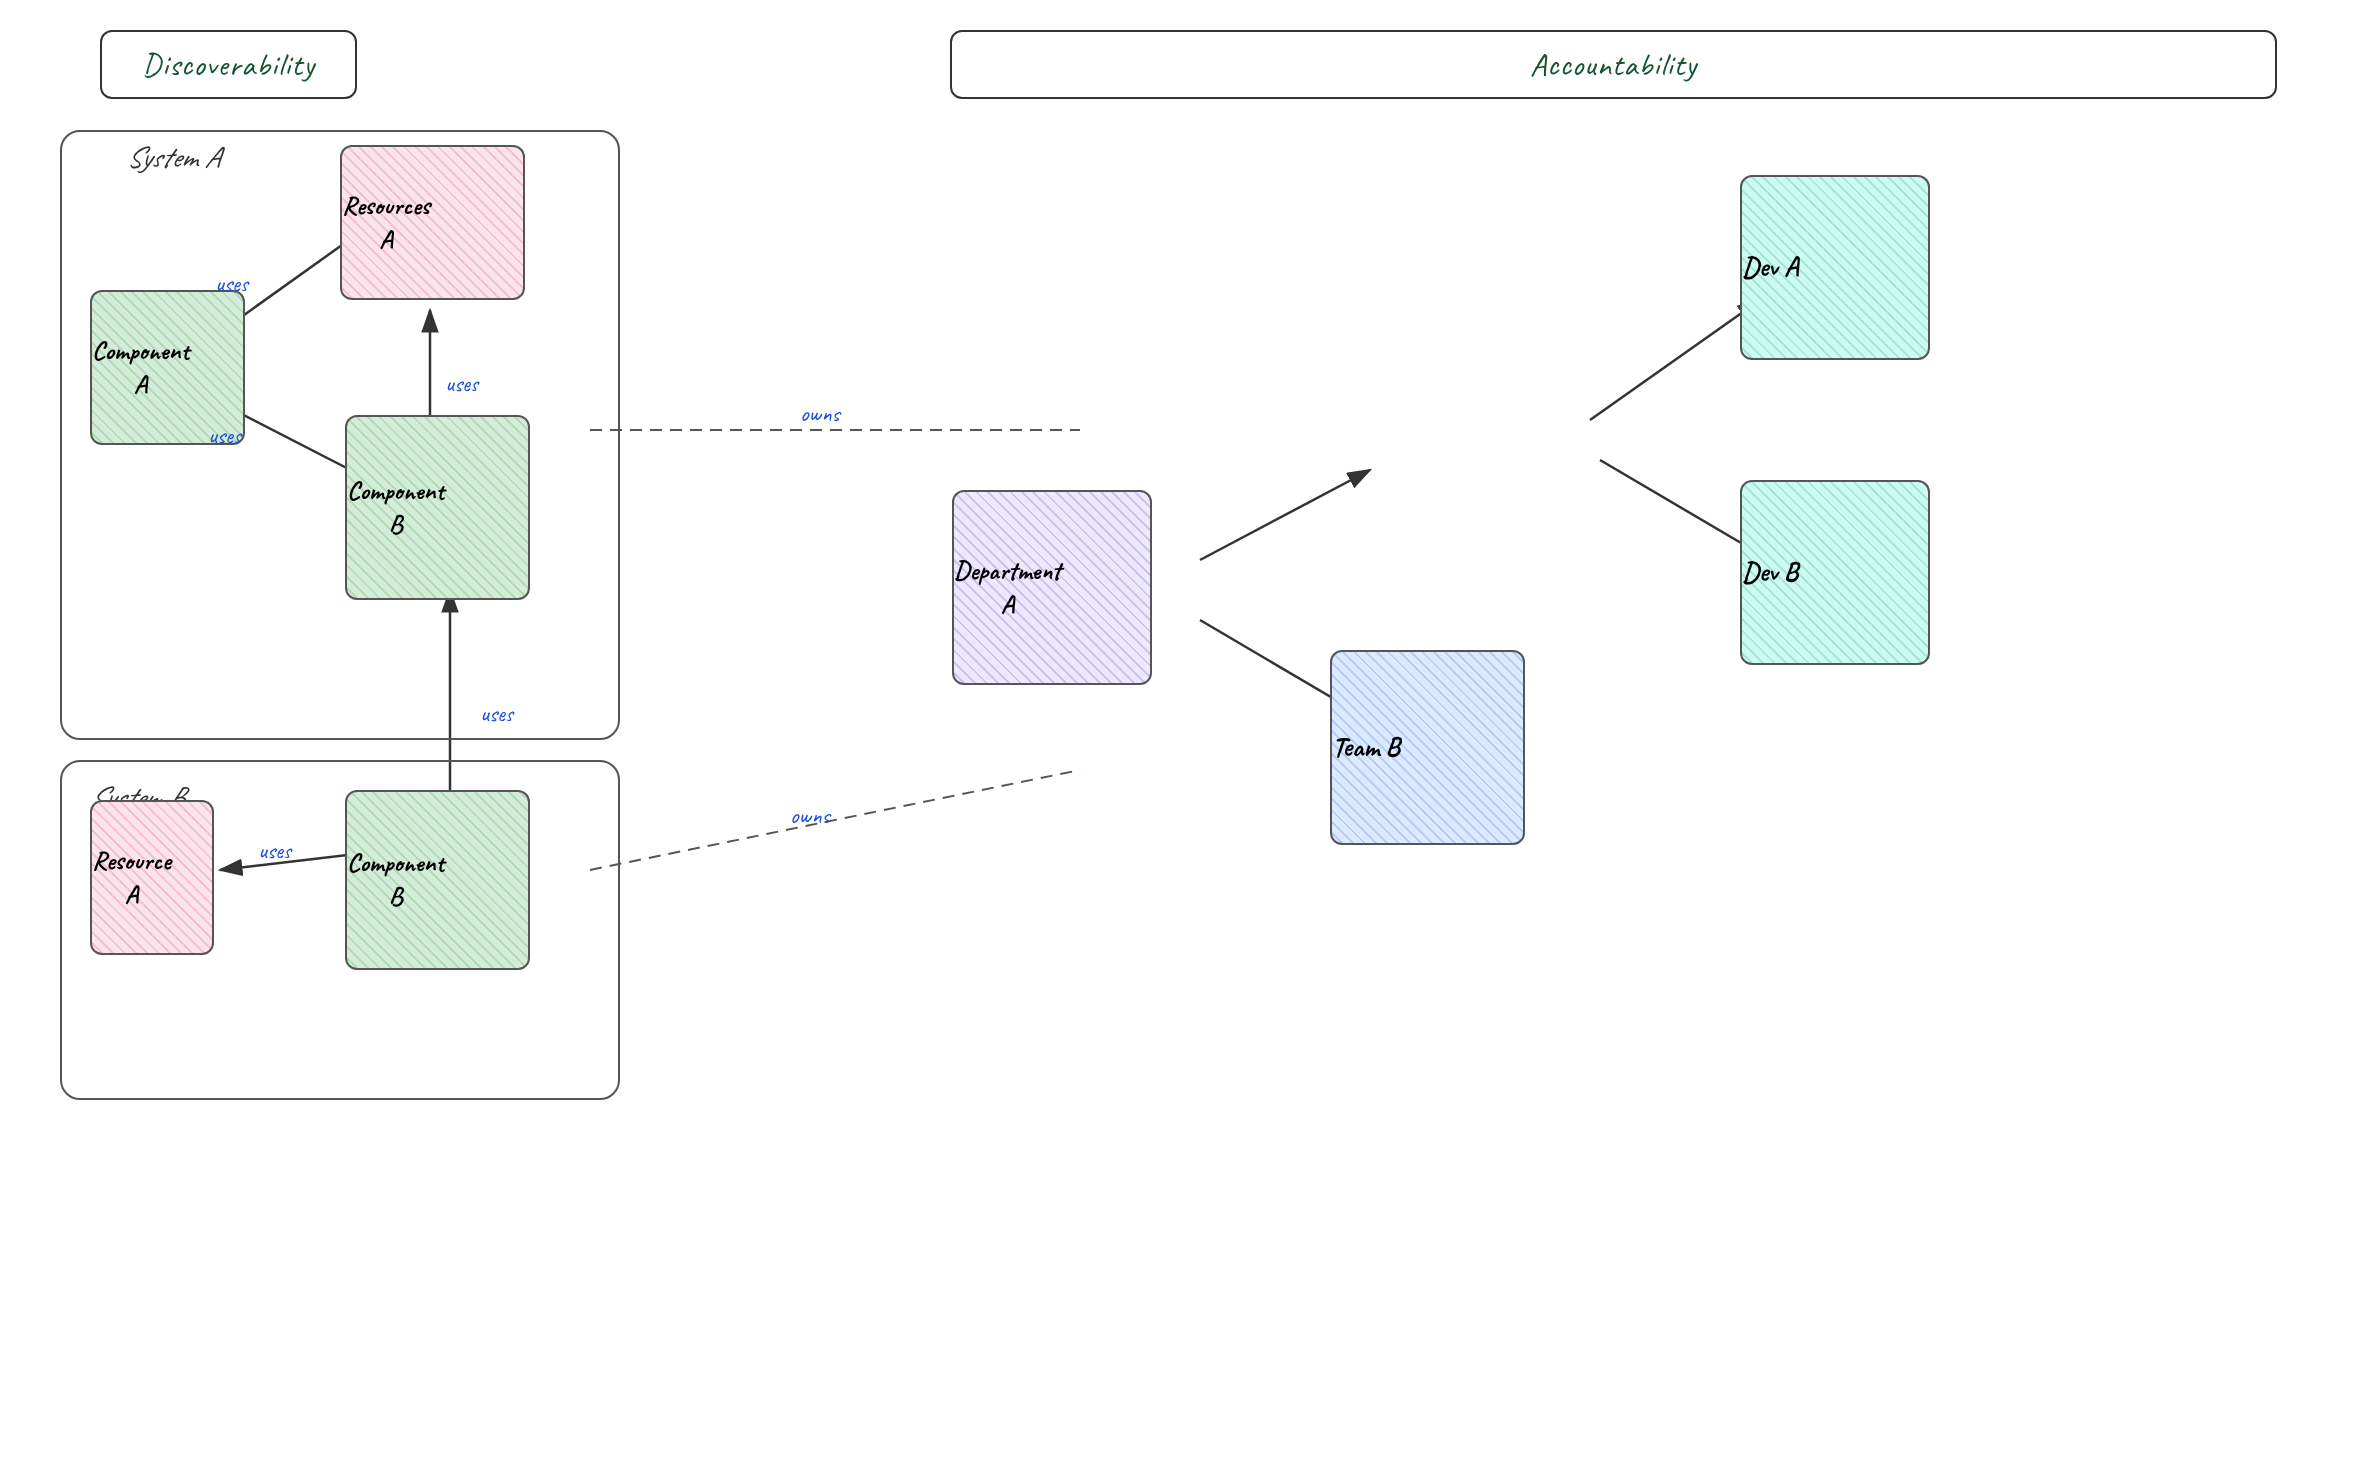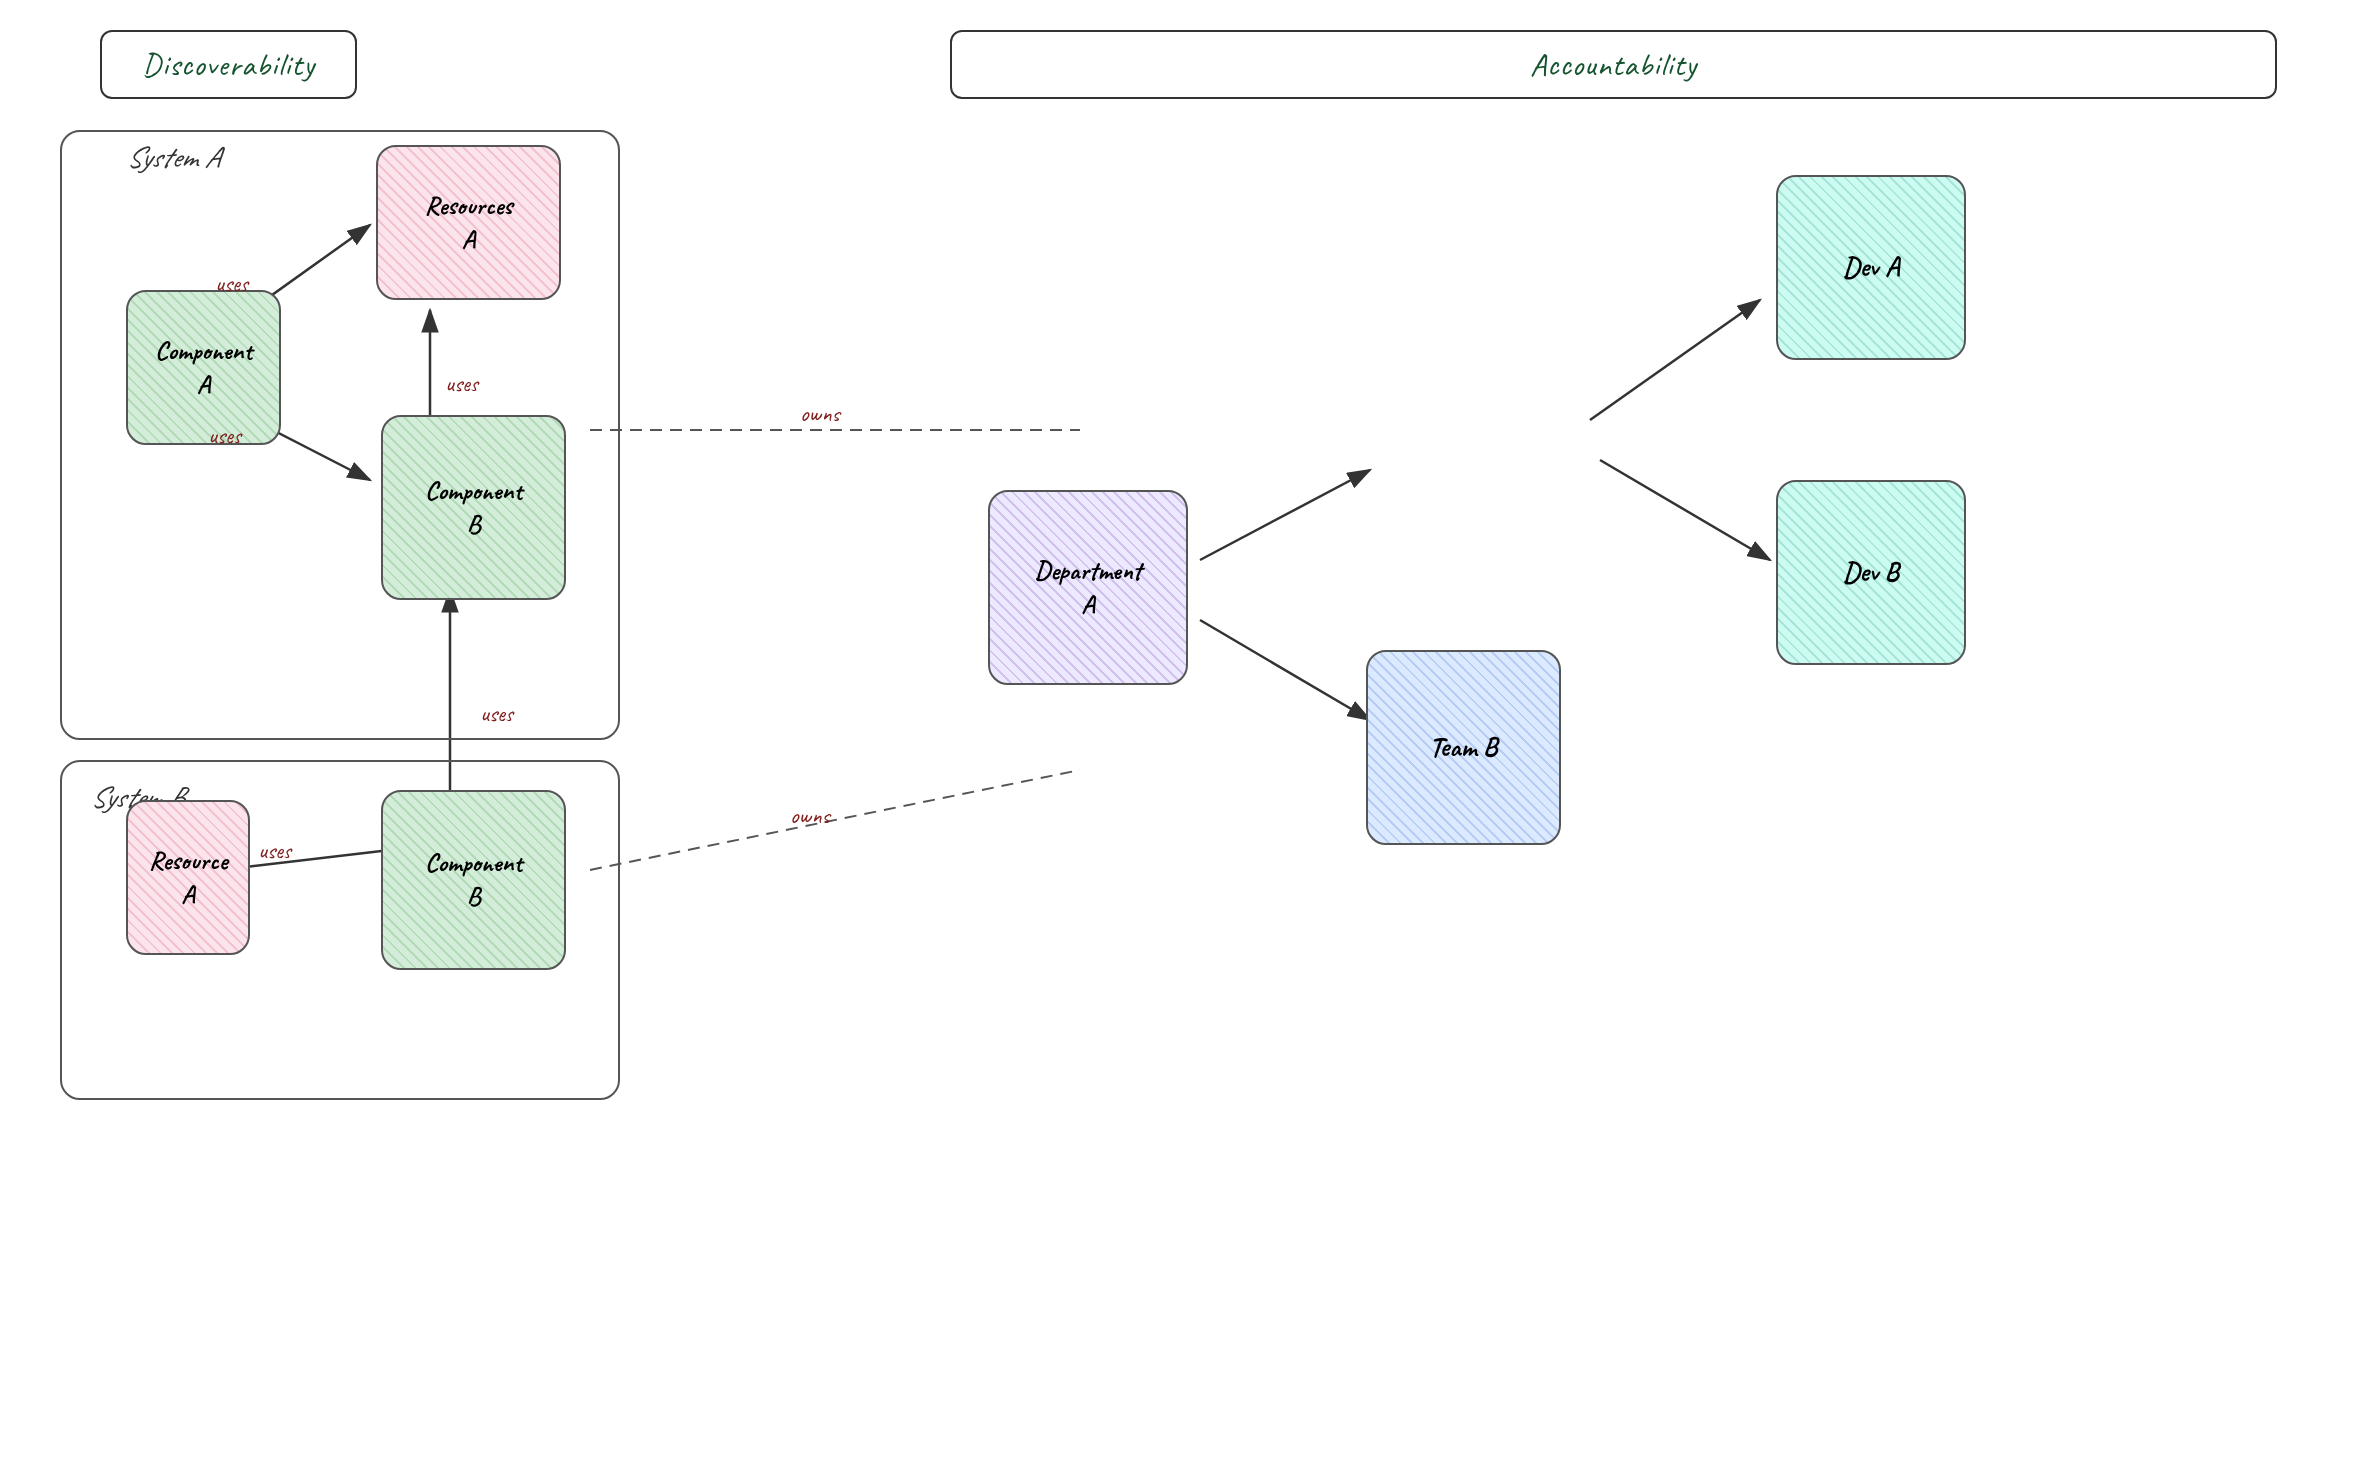--- a/index.html
+++ b/index.html
@@ -28,31 +28,29 @@
       font-size: 32px;
       font-family: 'Caveat', cursive, 'Comic Sans MS', cursive;
       color: #14532d;
       background: #fff;
       letter-spacing: 1px;
     }
 
     
     .node-box {
       position: absolute;
-      border-radius: 20px;
+      border-radius: 12px;
       border: 2.5px solid #555;
       display: flex;
       align-items: center;
-      justify-content: center;
       text-align: center;
       font-family: 'Caveat', cursive, 'Comic Sans MS', cursive;
       font-size: 28px;
       font-weight: 600;
       line-height: 1.3;
-      margin-left: 36px;
     }
 
     
     .hatch-green {
       background-color: #d4edda;
       background-image: repeating-linear-gradient(
         45deg,
         transparent,
         transparent 6px,
         rgba(100,180,100,0.3) 6px,
@@ -118,21 +116,21 @@
       font-size: 30px;
       color: #333;
       font-style: italic;
     }
 
     
     .arrow-label {
       position: absolute;
       font-family: 'Caveat', cursive, 'Comic Sans MS', cursive;
       font-size: 24px;
-      color: #7f1d1d;
+      color: #1d4ed8;
     }
 
     svg.arrows {
       position: absolute;
       top: 0;
       left: 0;
       width: 2377px;
       height: 1463px;
       pointer-events: none;
     }

